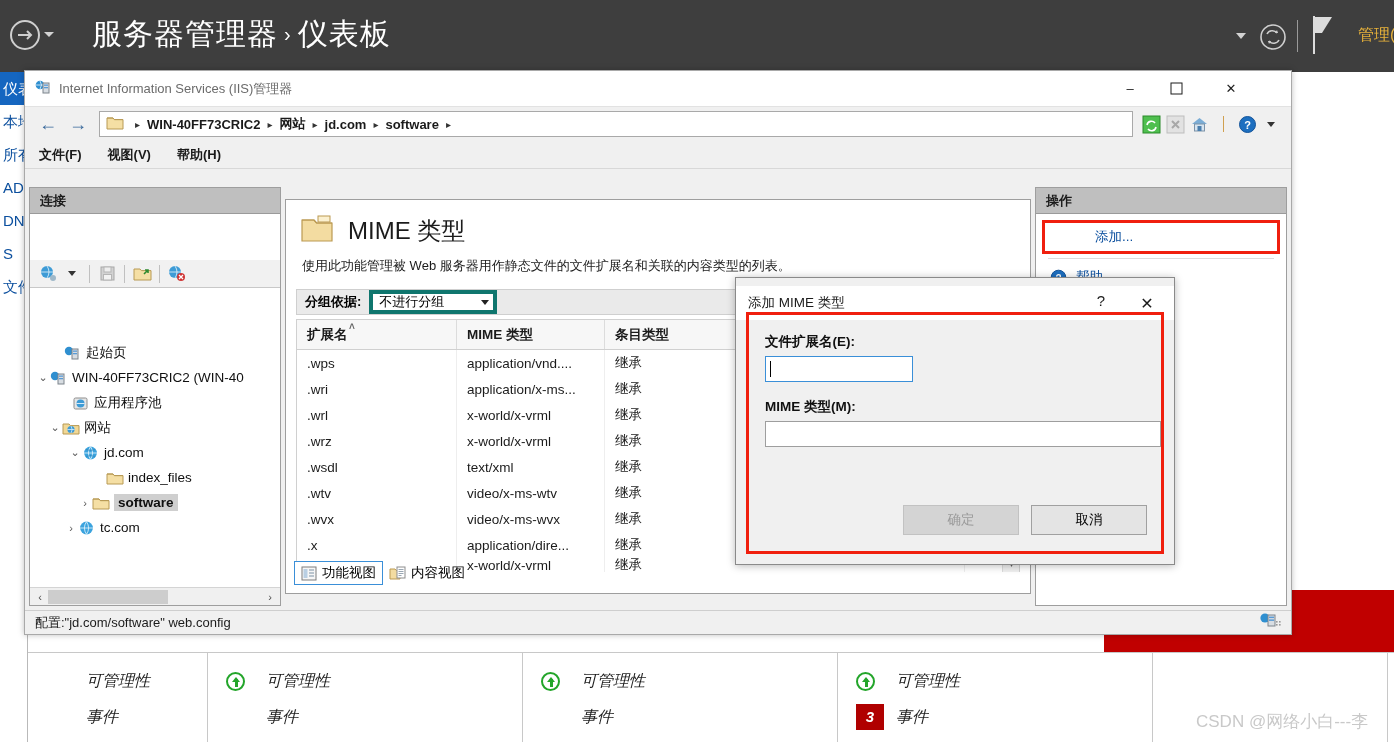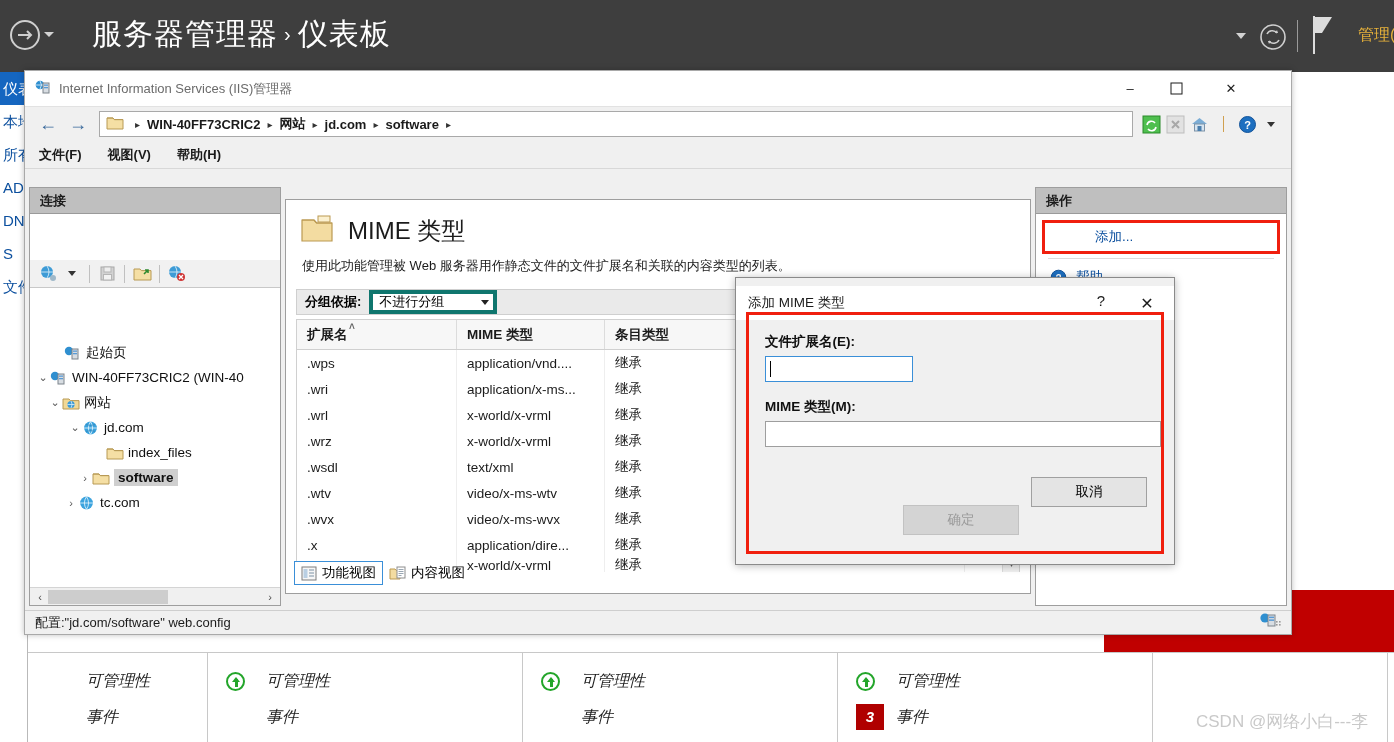--- a/index.html
+++ b/index.html
@@ -256,21 +256,21 @@
   #mime-input {
     width:396px; height:26px; background:#fff; border:1px solid #9e9e9e;
   }
   #dlg-buttons {
     position:absolute; right:14px; bottom:16px; display:flex;
   }
   .dbtn {
     width:116px; height:30px; display:flex; align-items:center; justify-content:center;
     font-size:13.5px; border:1px solid #a0a0a0; background:#e4e4e4; margin-left:12px;
   }
-  .dbtn.disabled { color:#9a9a9a; background:#d4d4d4; border-color:#c2c2c2;margin-top:28px; }
+  .dbtn.disabled { color:#9a9a9a; background:#d4d4d4; border-color:#c2c2c2; }
 </style>
 </head>
 <body>
 
 <div id="sm-root">
 
   <div id="sm-titlebar">
     <div id="sm-back">
       <svg width="34" height="34" viewBox="0 0 34 34">
         <circle cx="17" cy="17" r="14" fill="none" stroke="#cfcfcf" stroke-width="2"></circle>
@@ -525,20 +525,31 @@
           <span class="ni">
             <svg width="17" height="16" viewBox="0 0 17 16">
                 <circle cx="5" cy="6" r="4.2" fill="#2f8fd0"></circle>
                 <rect x="8" y="4" width="6" height="10" fill="#d8dde2" stroke="#7d848c"></rect>
                 <rect x="9" y="5.5" width="4" height="1.3" fill="#5a9bd5"></rect>
                 <rect x="9" y="8" width="4" height="1.3" fill="#5a9bd5"></rect>
               </svg>
           </span>
           <span class="lb">WIN-40FF73CRIC2 (WIN-40</span>
         </div>
+        <div class="tnode" style="padding-left:22px">
+          <span class="exp"></span>
+          <span class="ni">
+            <svg width="17" height="16" viewBox="0 0 17 16">
+                <rect x="2" y="3" width="13" height="11" rx="1.5" fill="#e6e6e6" stroke="#8d8d8d"></rect>
+                <circle cx="8.5" cy="8.5" r="4" fill="#3d9bd6"></circle>
+                <path d="M4.5 8.5 h8" stroke="#fff" stroke-width=".8"></path>
+              </svg>
+          </span>
+          <span class="lb">应用程序池</span>
+        </div>
         <div class="tnode" style="padding-left:12px">
           <span class="exp">⌄</span>
           <span class="ni">
             <svg width="18" height="16" viewBox="0 0 18 16">
                 <path d="M1 4 h6 l1.4 1.6 H17 V14 H1 Z" fill="#f1d896" stroke="#b89a55"></path>
                 <circle cx="9" cy="9.5" r="3.6" fill="#3d9bd6"></circle>
                 <path d="M5.4 9.5 h7.2 M9 6 q2.4 3.5 0 7" stroke="#eaf6fd" stroke-width=".7" fill="none"></path>
               </svg>
           </span>
           <span class="lb">网站</span>

